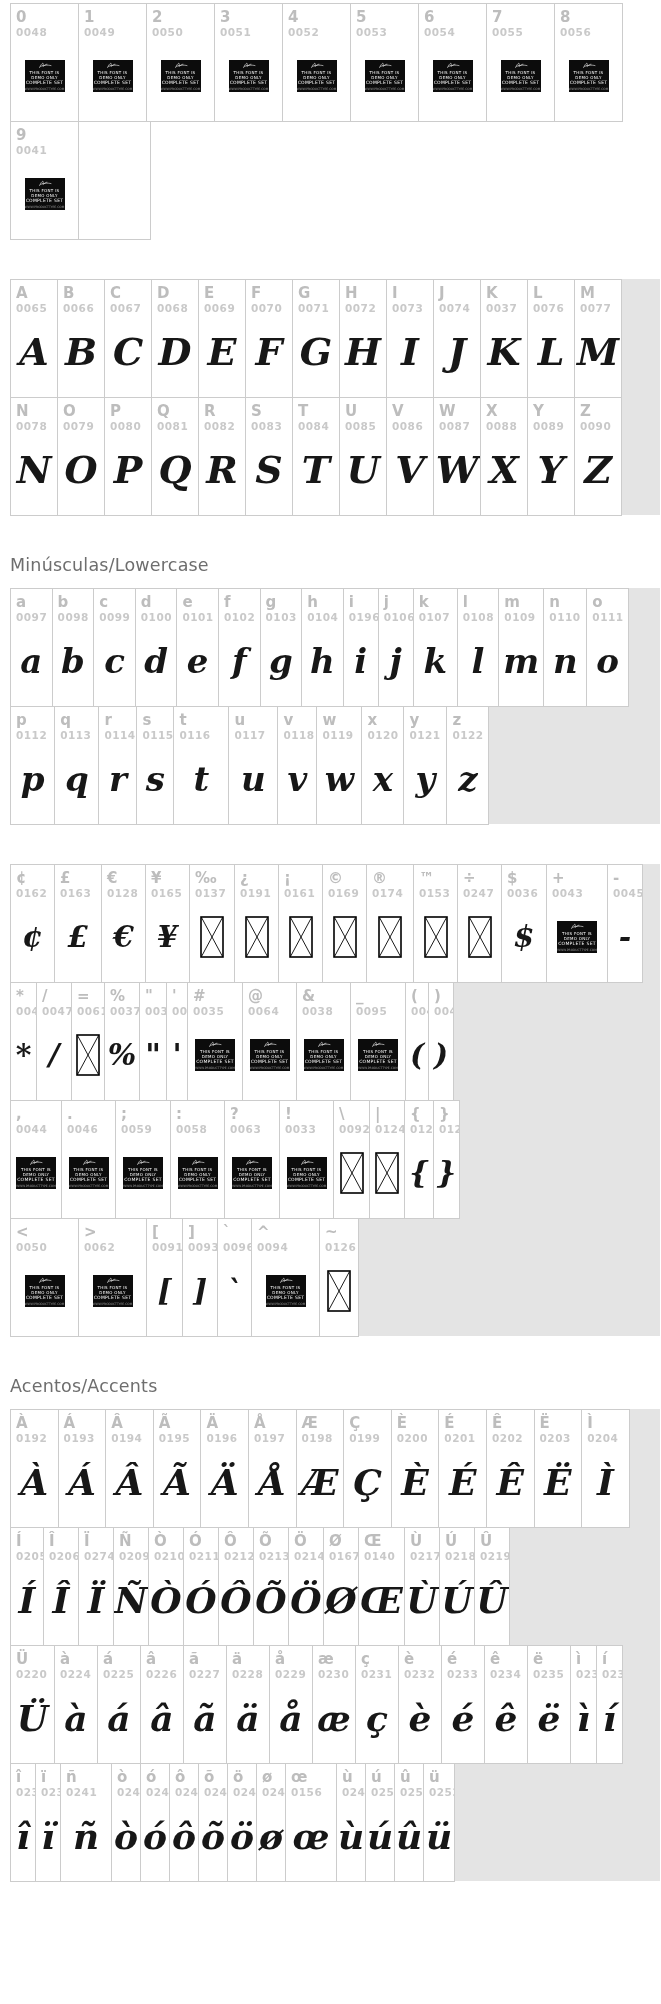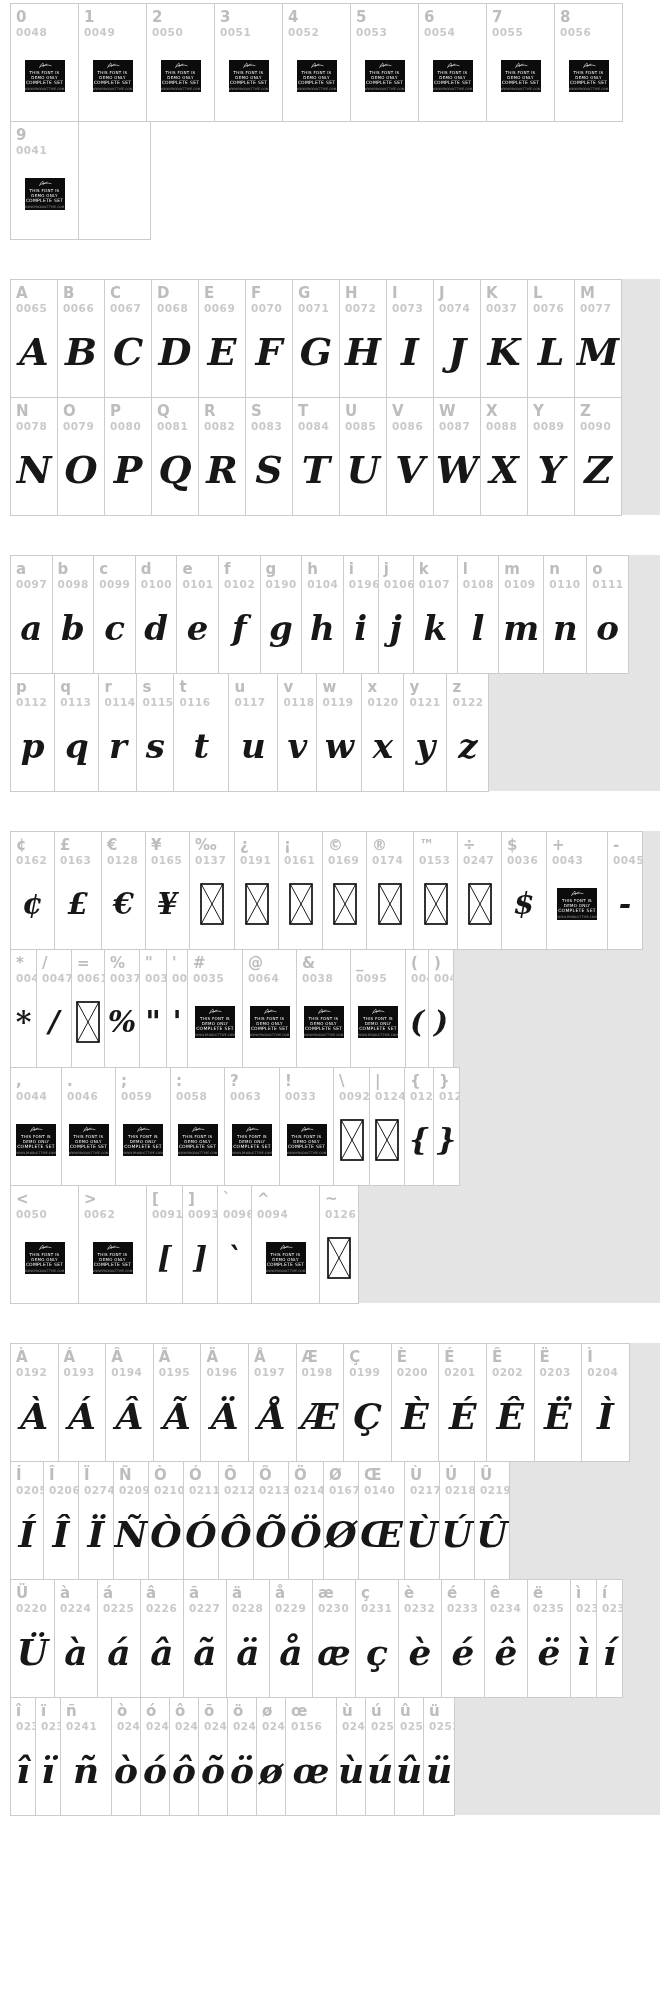--- a/index.html
+++ b/index.html
@@ -425,20 +425,21 @@
             <div class="cell-label">Z</div>
             <div class="cell-code">0090</div>
             <div class="cell-glyph">
               <span class="g">Z</span>
             </div>
           </div>
         </div>
       </div>
     </section>
     <section class="section section-lowercase">
+      <h2 class="section-title">Minúsculas/Lowercase</h2>
       <div class="glyph-table">
         <div class="glyph-row">
           <div class="glyph-cell" style="width: 42.6px;">
             <div class="cell-label">a</div>
             <div class="cell-code">0097</div>
             <div class="cell-glyph">
               <span class="g">a</span>
             </div>
           </div>
           <div class="glyph-cell" style="width: 42.6px;">
@@ -471,21 +472,21 @@
           </div>
           <div class="glyph-cell" style="width: 42.6px;">
             <div class="cell-label">f</div>
             <div class="cell-code">0102</div>
             <div class="cell-glyph">
               <span class="g">f</span>
             </div>
           </div>
           <div class="glyph-cell" style="width: 42.6px;">
             <div class="cell-label">g</div>
-            <div class="cell-code">0190</div>
+            <div class="cell-code">0103</div>
             <div class="cell-glyph">
               <span class="g">g</span>
             </div>
           </div>
           <div class="glyph-cell" style="width: 42.6px;">
             <div class="cell-label">h</div>
             <div class="cell-code">0104</div>
             <div class="cell-glyph">
               <span class="g">h</span>
             </div>
@@ -1112,20 +1113,21 @@
                   <rect x="1" y="1" width="22" height="40" fill="none" stroke="#000" stroke-width="1.6"></rect>
                   <line x1="1.5" y1="1.5" x2="22.5" y2="40.5" stroke="#000" stroke-width="0.9"></line>
                   <line x1="22.5" y1="1.5" x2="1.5" y2="40.5" stroke="#000" stroke-width="0.9"></line>
                 </svg></span>
             </div>
           </div>
         </div>
       </div>
     </section>
     <section class="section section-accents">
+      <h2 class="section-title">Acentos/Accents</h2>
       <div class="glyph-table">
         <div class="glyph-row">
           <div class="glyph-cell" style="width: 48.6px;">
             <div class="cell-label">À</div>
             <div class="cell-code">0192</div>
             <div class="cell-glyph">
               <span class="g">À</span>
             </div>
           </div>
           <div class="glyph-cell" style="width: 48.6px;">

